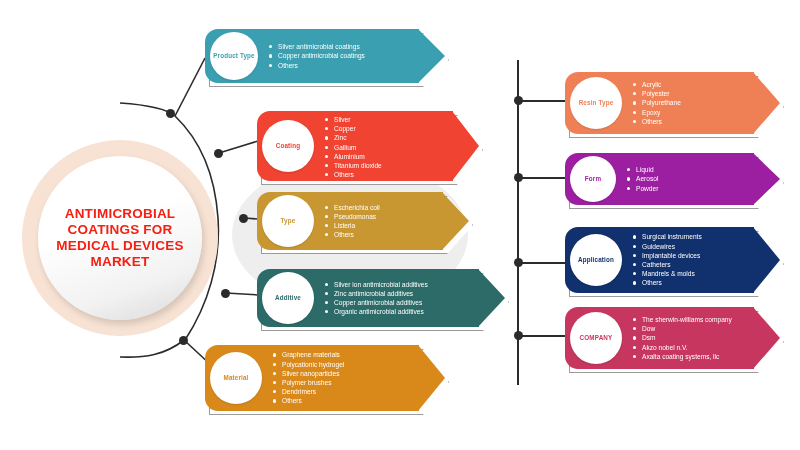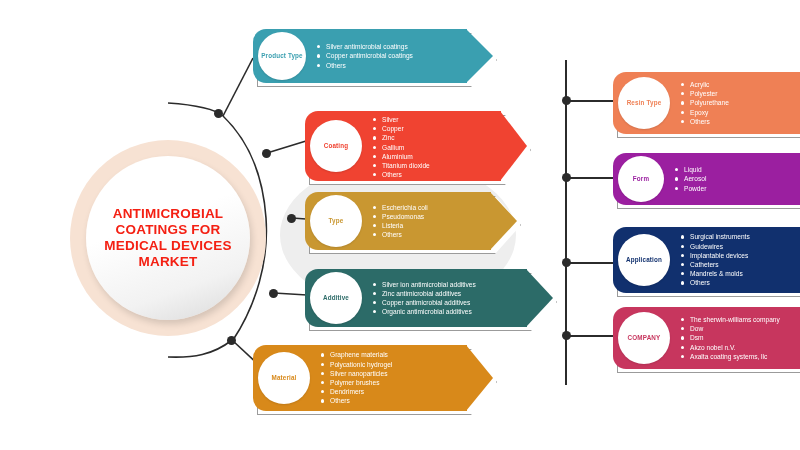--- a/index.html
+++ b/index.html
@@ -3,21 +3,21 @@
 <meta charset="utf-8">
 <style>
   html,body{margin:0;padding:0;}
   body{
     width:800px;height:450px;
     background:#ffffff;
     font-family:"Liberation Sans","DejaVu Sans",sans-serif;
     overflow:hidden;
     position:relative;
   }
-  #stage{position:absolute;left:0;top:0;width:648px;height:450px;margin-left:48px;}
+  #stage{position:absolute;left:0;top:0;width:648px;height:450px;}
 
   
   .bg-gray-circle{
     position:absolute;
     left:232px;top:160px;
     width:236px;height:150px;
     border-radius:50%;
     background:#eeeeee;
     z-index:1;
   }

